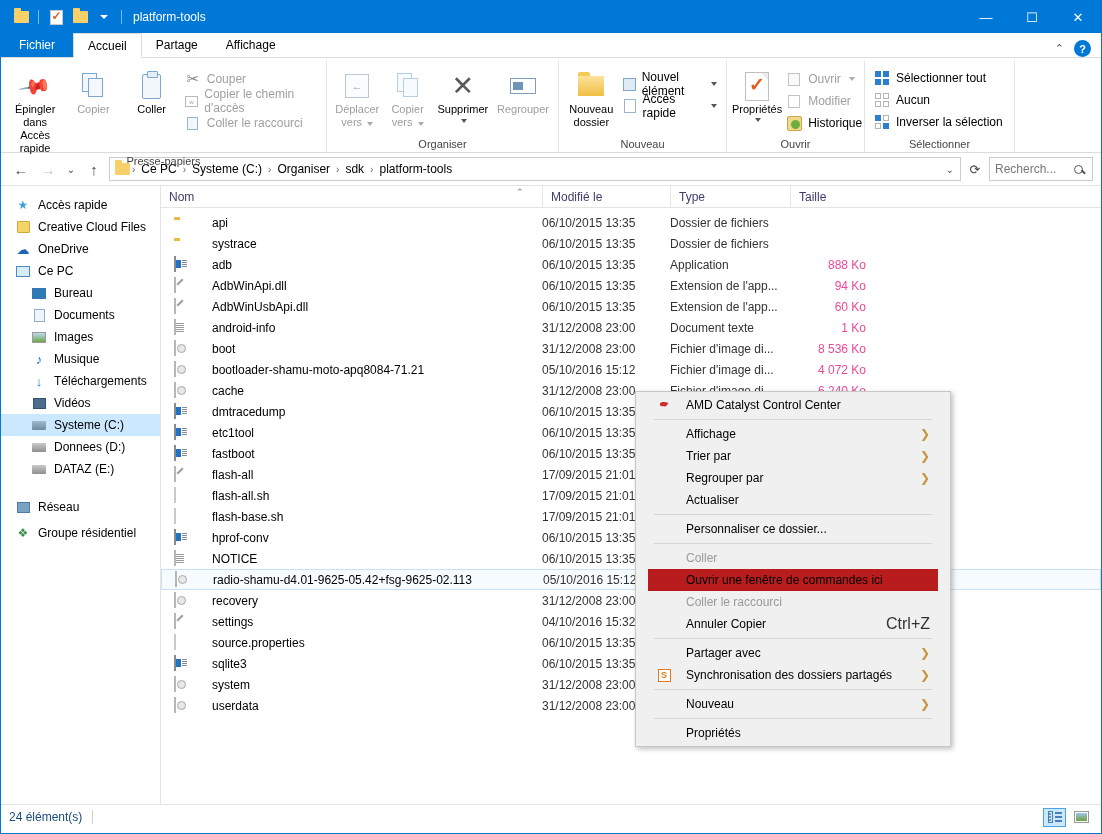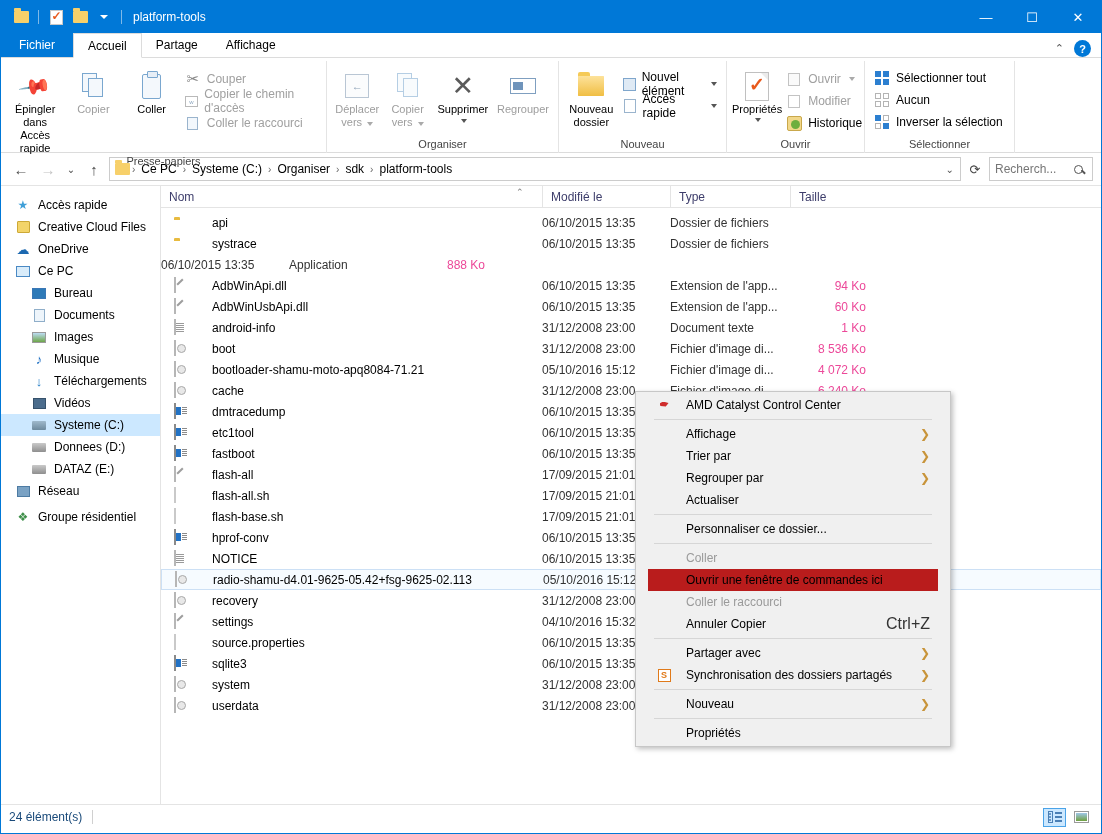--- a/index.html
+++ b/index.html
@@ -480,21 +480,21 @@
             <span style="display:block;width:14px;height:9px;background:linear-gradient(180deg,#c9c9c9,#8f8f8f);border-radius:1px;"></span>
           </span>
           <span>Donnees (D:)</span>
         </div>
       <div class="nav-item indent">
           <span class="nav-ico">
             <span style="display:block;width:14px;height:9px;background:linear-gradient(180deg,#c9c9c9,#8f8f8f);border-radius:1px;"></span>
           </span>
           <span>DATAZ (E:)</span>
         </div>
-      <div class="nav-item" style="margin-top:0;">
+      <div class="nav-item" style="margin-top:16px;">
           <span class="nav-ico">
             <span style="display:block;width:13px;height:11px;background:#7aa2c4;border:1px solid #4d7ba3;"></span>
           </span>
           <span>Réseau</span>
         </div>
       <div class="nav-item" style="margin-top:4px;">
           <span class="nav-ico" style="color:#3f8f4a;font-size:12px;">❖</span>
           <span>Groupe résidentiel</span>
         </div>
     </div>
@@ -520,20 +520,24 @@
           <div class="row">
             <div class="c-name">
               <span class="fico"><span class="i-folder"></span></span>
               <span>systrace</span>
             </div>
             <div class="c-mod">06/10/2015 13:35</div>
             <div class="c-type">Dossier de fichiers</div>
             <div class="c-size"></div>
           </div>
           <div class="row">
+            <div class="c-name">
+              <span class="fico"><span class="i-exe"></span></span>
+              <span>adb</span>
+            </div>
             <div class="c-mod">06/10/2015 13:35</div>
             <div class="c-type">Application</div>
             <div class="c-size">888 Ko</div>
           </div>
           <div class="row">
             <div class="c-name">
               <span class="fico"><span class="i-dll"></span></span>
               <span>AdbWinApi.dll</span>
             </div>
             <div class="c-mod">06/10/2015 13:35</div>

